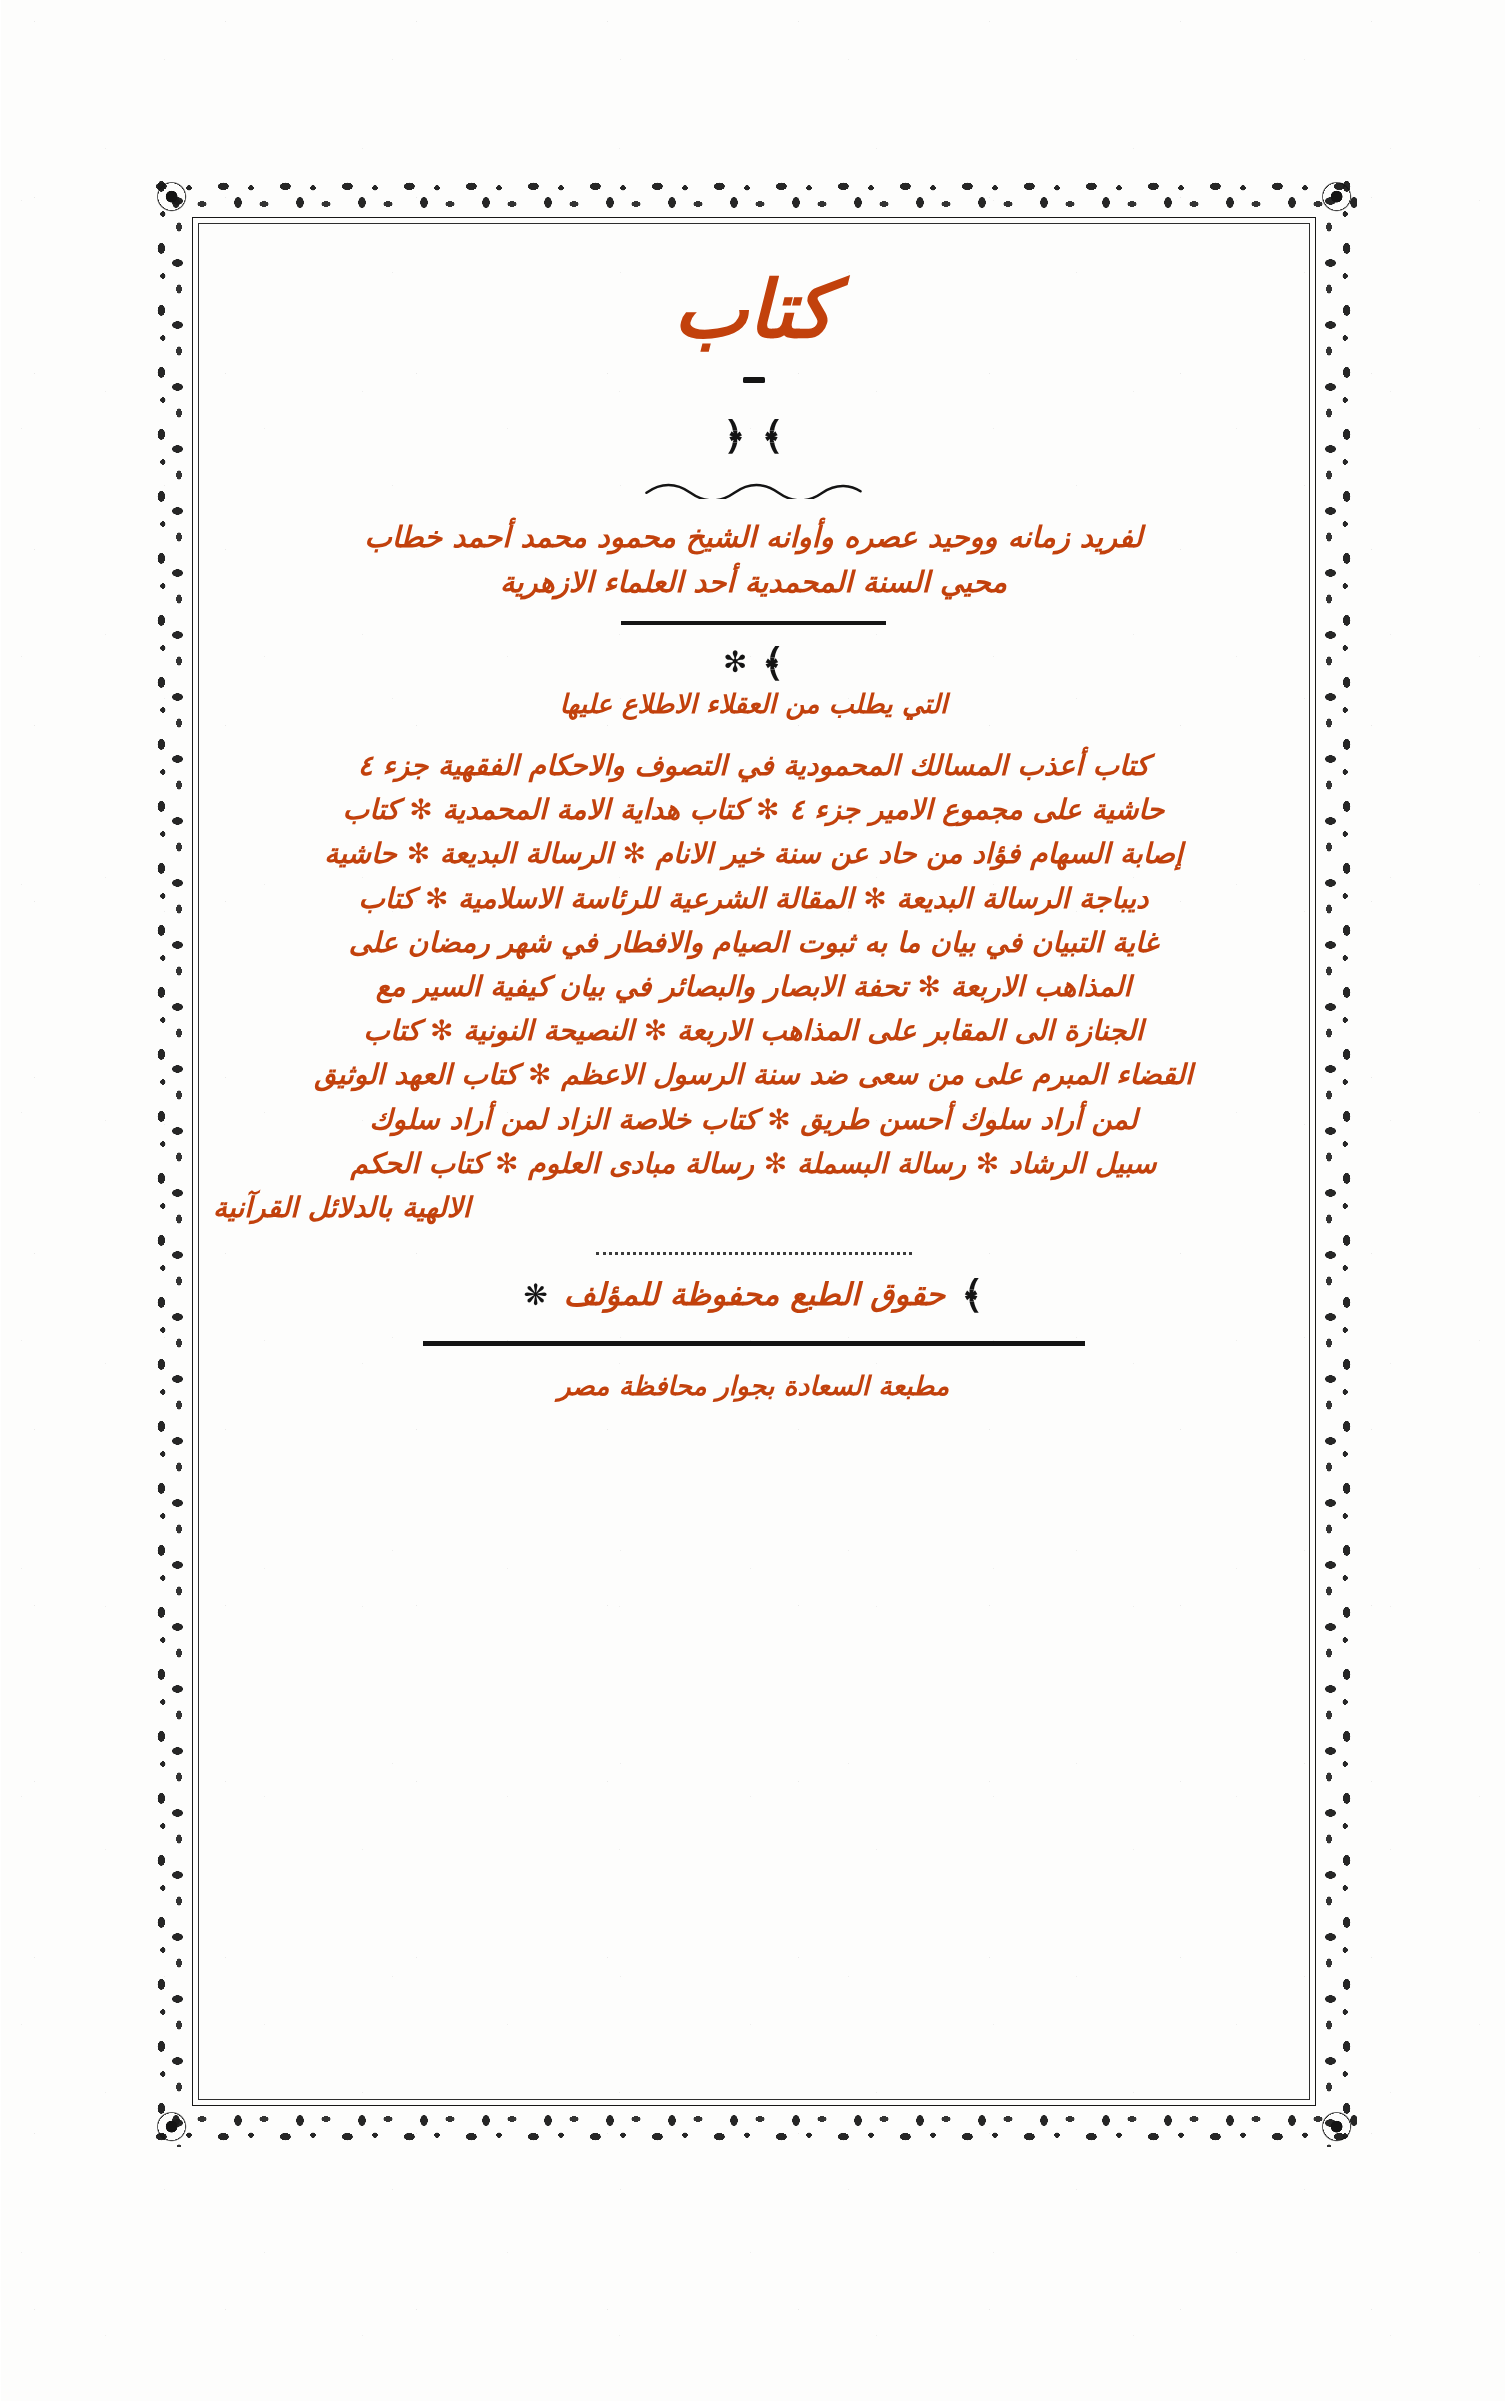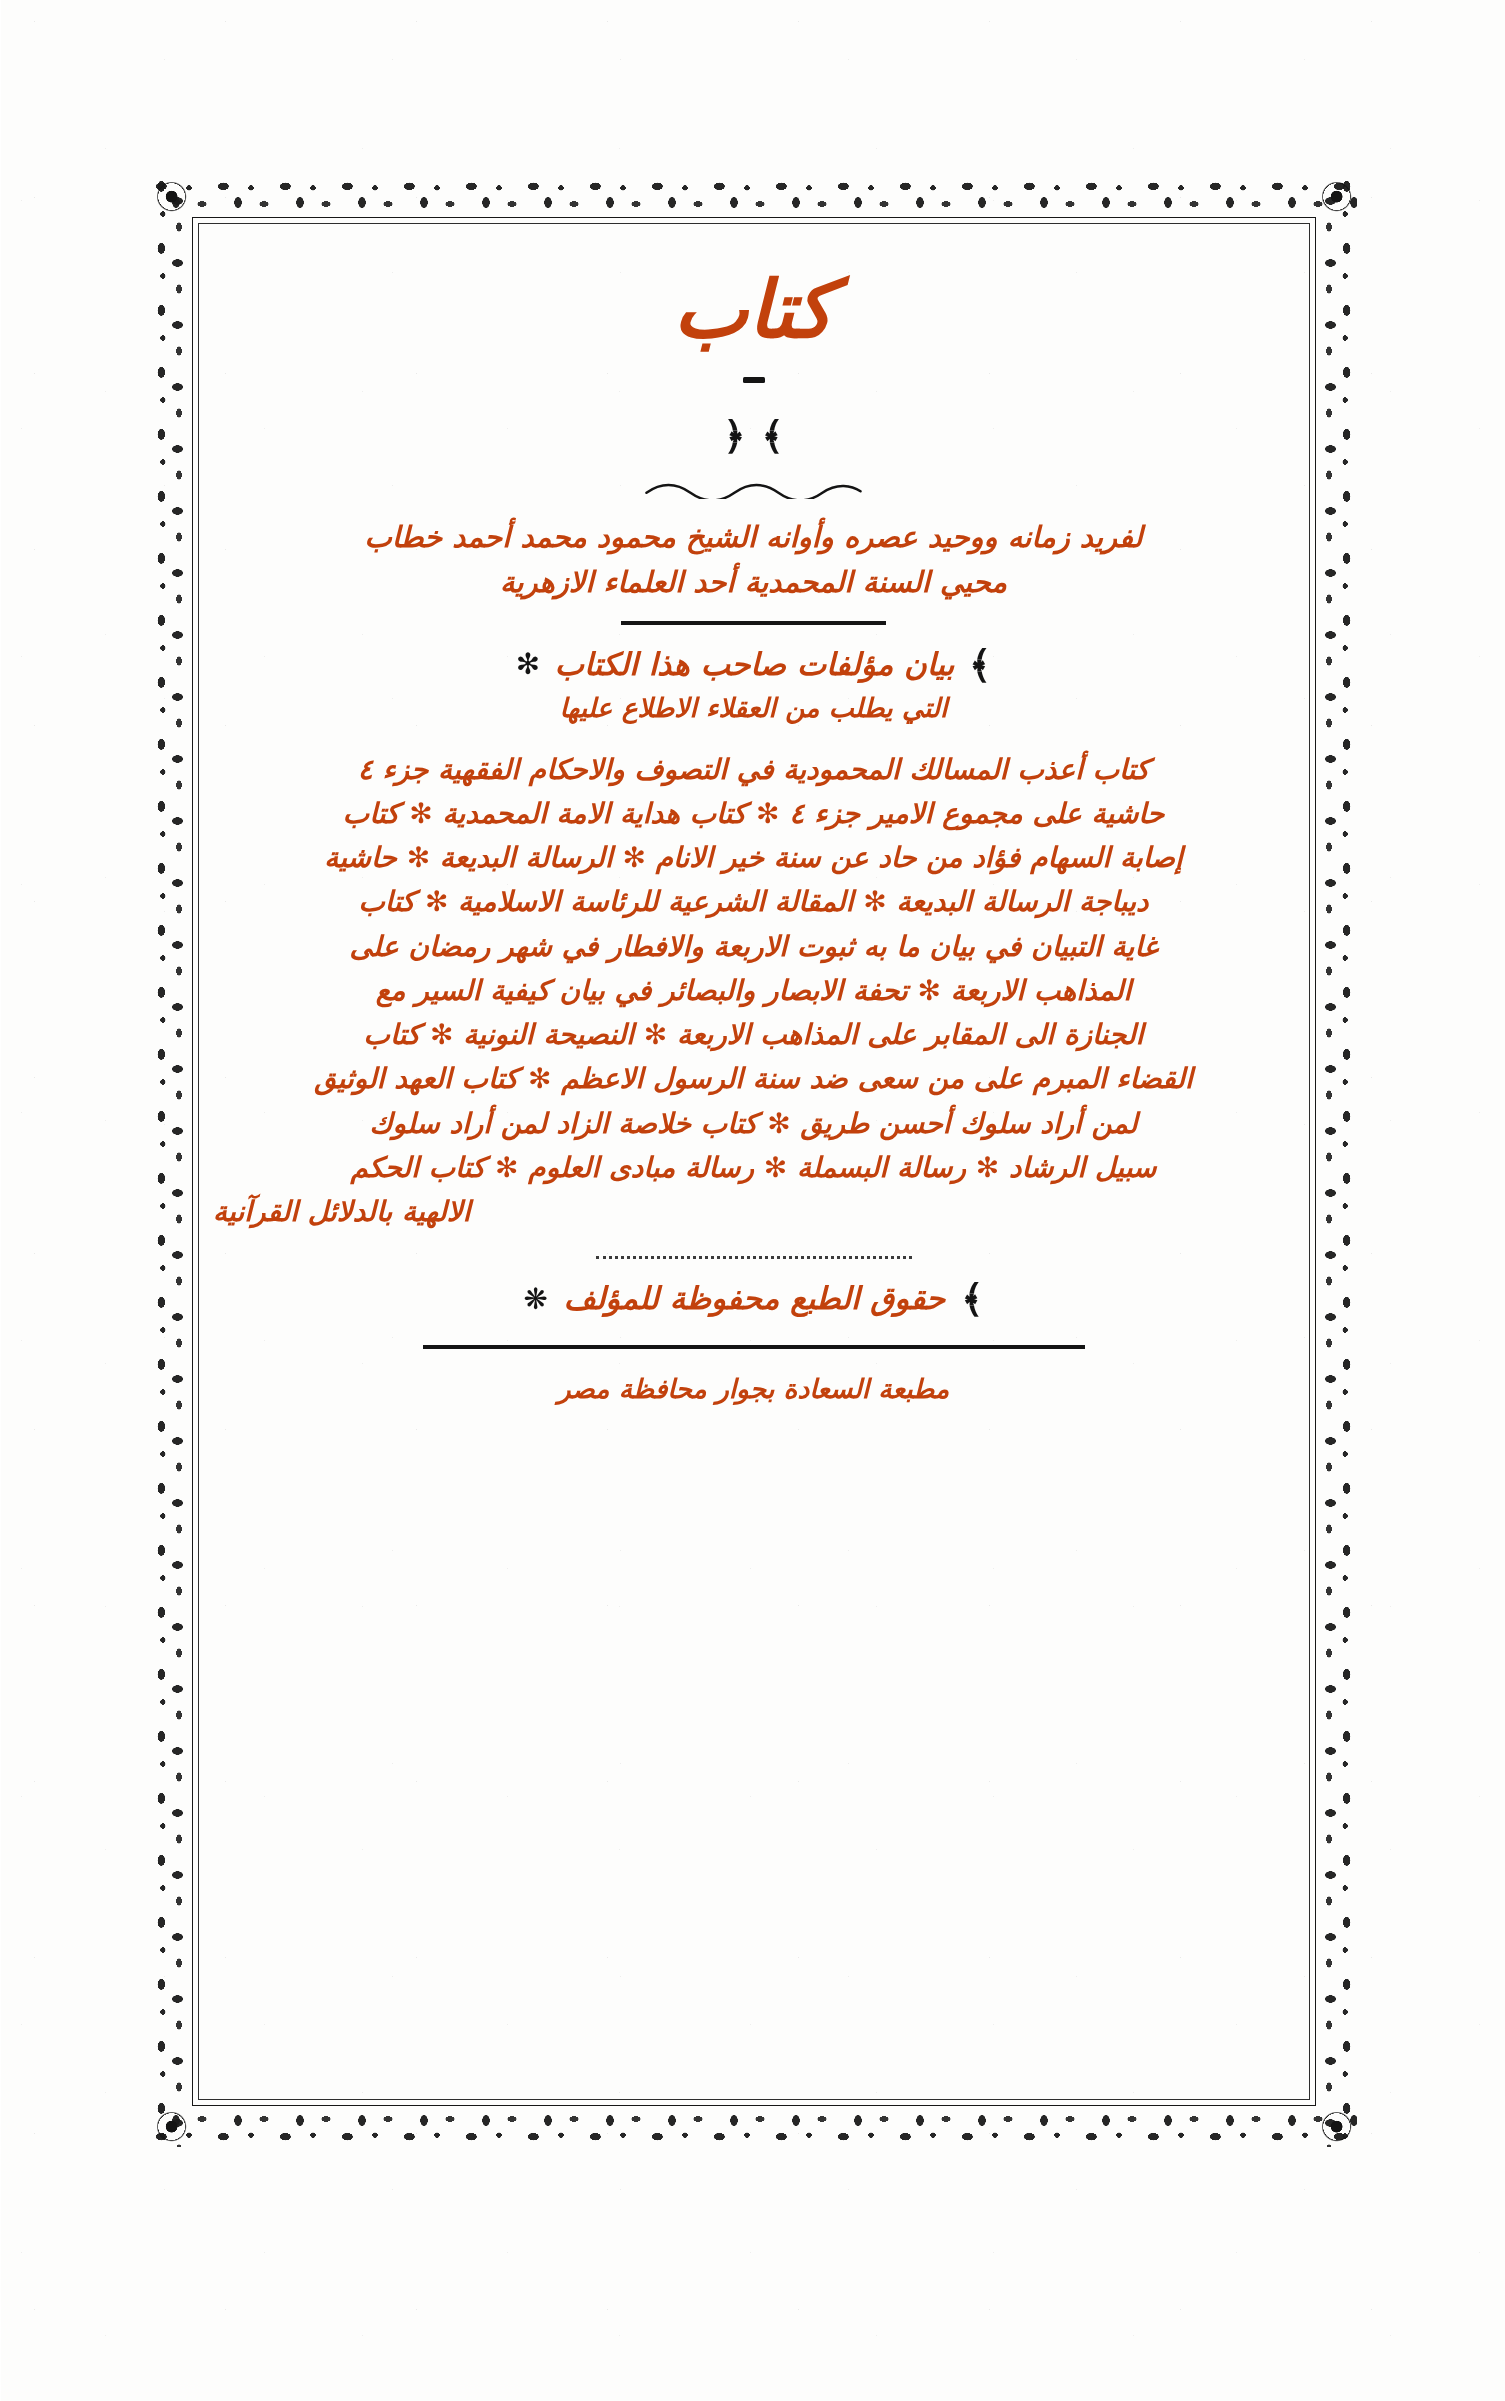--- a/index.html
+++ b/index.html
@@ -286,31 +286,30 @@
       <path d="M4 16 C 24 2, 44 2, 64 16 S 104 30, 124 16 S 164 2, 184 16 S 224 30, 244 16 S 284 6, 296 14" fill="none" stroke="#141414" stroke-width="3.4" stroke-linecap="round"></path>
     </svg>
 
     <div class="ar author-line">لفريد زمانه ووحيد عصره وأوانه  الشيخ محمود محمد أحمد خطاب</div>
     <div class="ar author-line2">محيي السنة المحمدية  أحد العلماء الازهرية</div>
 
     <div class="hr-thin"></div>
 
     <div class="section-head-row">
       <span class="brace">﴾</span>
-      <span class="ar section-head">بيان مؤلفات صاحب هذا الكتاب</span>
       <span class="floret">✻</span>
     </div>
     <div class="ar section-sub">التي يطلب من العقلاء الاطلاع عليها</div>
 
     <div class="works-list">
       <div class="ar work-line">كتاب أعذب المسالك المحمودية  في التصوف والاحكام الفقهية  جزء ٤</div>
       <div class="ar work-line">حاشية على مجموع الامير جزء ٤  ✻  كتاب هداية الامة المحمدية  ✻  كتاب</div>
       <div class="ar work-line">إصابة السهام فؤاد من حاد عن سنة خير الانام ✻ الرسالة البديعة ✻ حاشية</div>
       <div class="ar work-line">ديباجة الرسالة البديعة ✻ المقالة الشرعية  للرئاسة الاسلامية ✻ كتاب</div>
-      <div class="ar work-line">غاية التبيان في بيان  ما به ثبوت الاربعة والافطار في شهر رمضان على</div>
+      <div class="ar work-line">غاية التبيان في بيان  ما به ثبوت الصيام والافطار في شهر رمضان على</div>
       <div class="ar work-line">المذاهب الاربعة  ✻  تحفة الابصار والبصائر في بيان كيفية السير مع</div>
       <div class="ar work-line">الجنازة الى المقابر على المذاهب الاربعة  ✻  النصيحة النونية  ✻  كتاب</div>
       <div class="ar work-line">القضاء المبرم على من سعى ضد سنة الرسول الاعظم  ✻  كتاب العهد الوثيق</div>
       <div class="ar work-line">لمن أراد سلوك أحسن طريق  ✻  كتاب خلاصة الزاد لمن أراد سلوك</div>
       <div class="ar work-line">سبيل الرشاد ✻ رسالة البسملة ✻ رسالة مبادى العلوم ✻ كتاب الحكم</div>
       <div class="ar work-line last">الالهية  بالدلائل القرآنية</div>
     </div>
 
     <div class="hr-dotted"></div>
 

